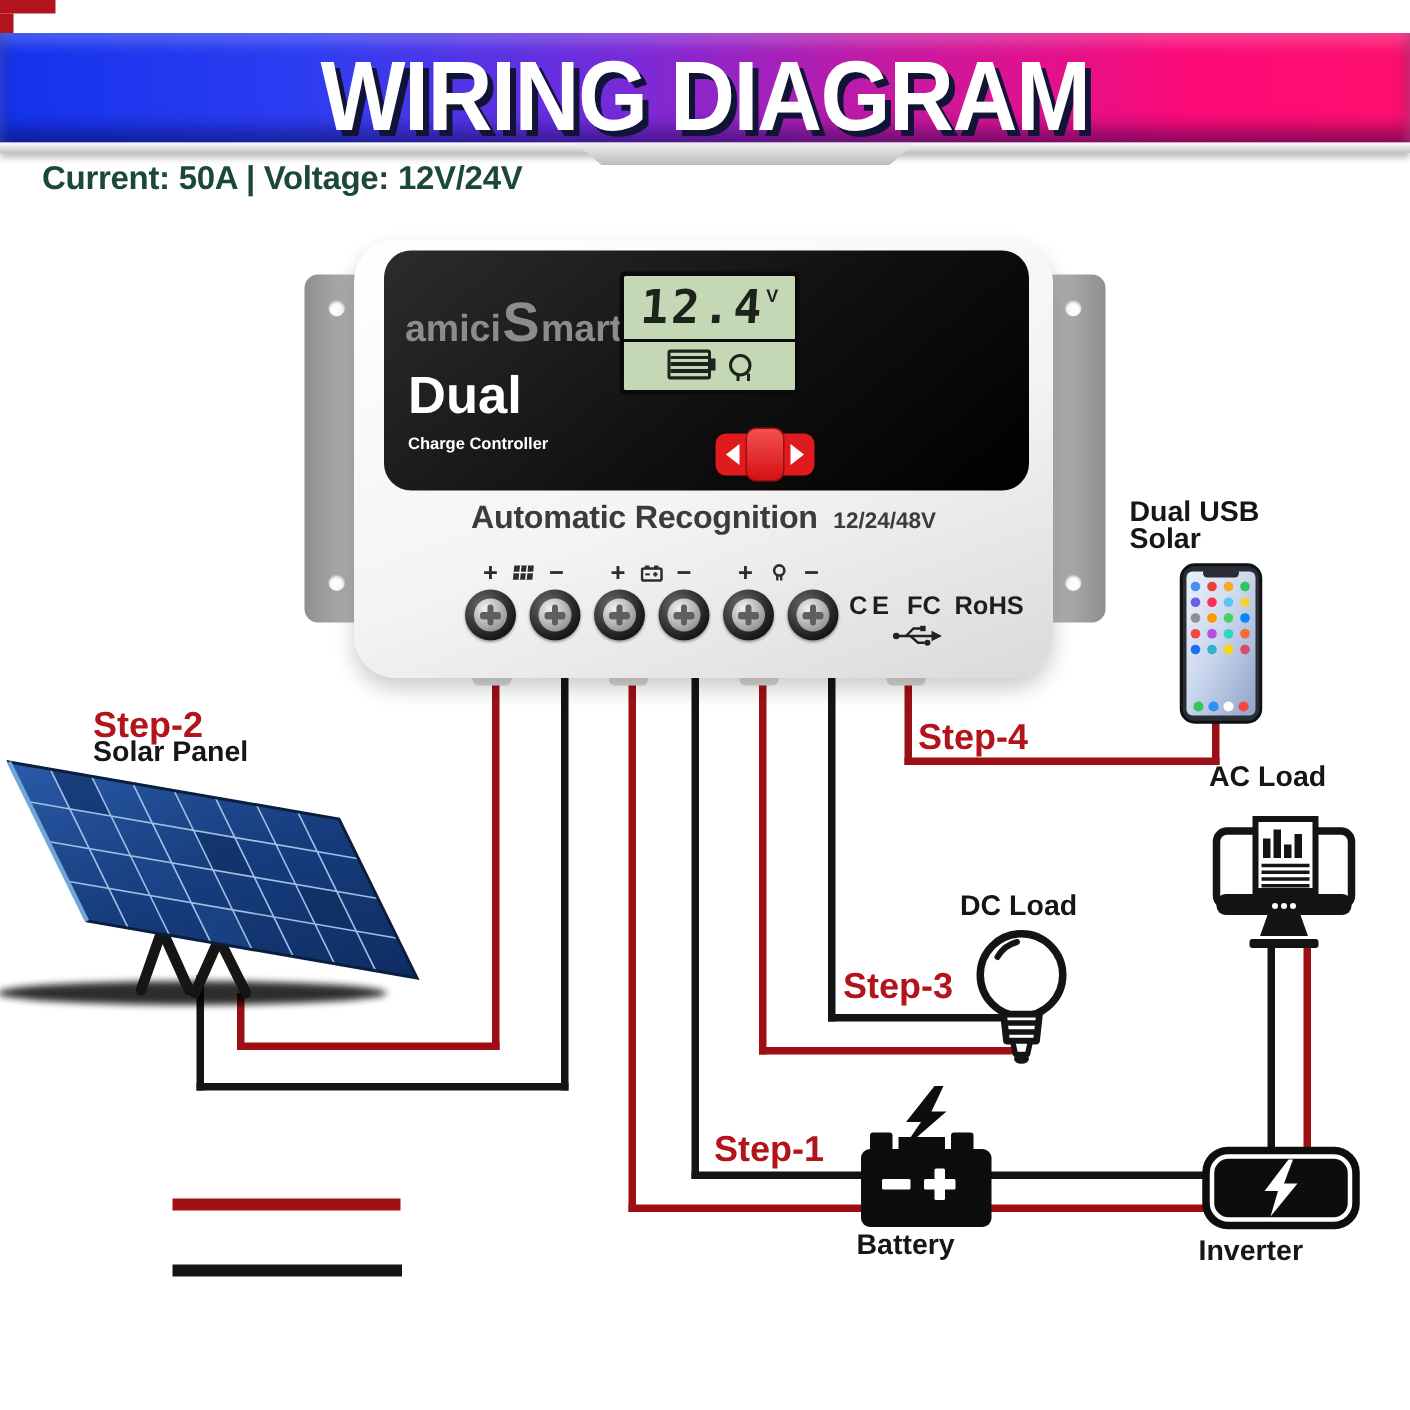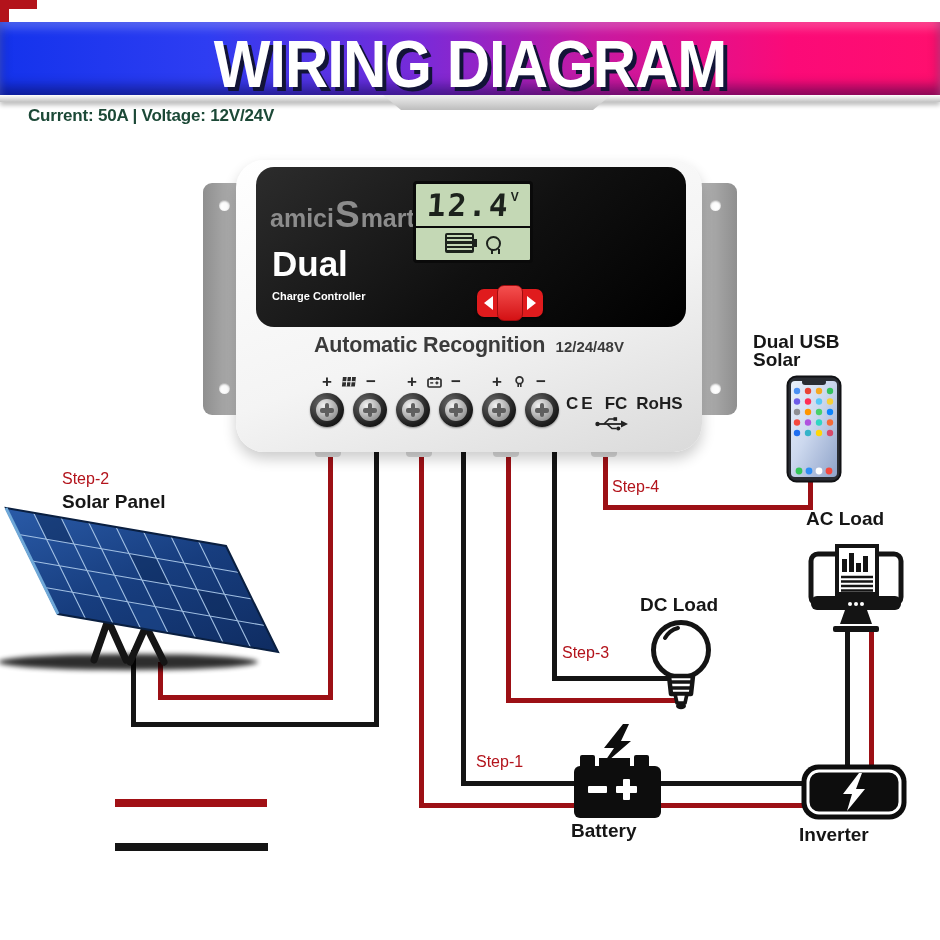--- a/index.html
+++ b/index.html
@@ -8,21 +8,21 @@
   .abs{position:absolute}
   
   .banner{left:0;top:22px;width:940px;height:73px;
     background:linear-gradient(90deg,#1433ec 0%,#2e3df2 22%,#7a2ad8 45%,#c619a2 63%,#fb0a78 84%,#ff0f6e 100%);
     box-shadow:inset 0 7px 9px rgba(255,255,255,.22), inset 0 -9px 12px rgba(5,5,60,.45);}
   .ledge{left:0;top:95px;width:940px;height:7px;background:linear-gradient(#ffffff,#c2c2c2);box-shadow:0 3px 5px rgba(0,0,0,.28)}
   .ledge-tab{left:383px;top:95px;width:228px;height:15px;background:linear-gradient(#efefef,#bdbdbd);
     clip-path:polygon(0 0,100% 0,calc(100% - 18px) 100%,18px 100%);filter:drop-shadow(0 3px 2px rgba(0,0,0,.25))}
   .banner-title{left:0;top:26px;width:940px;text-align:center;color:#fff;font-size:60px;font-weight:bold;
     letter-spacing:-1px;transform:scaleY(1.1);transform-origin:top;text-shadow:4px 4px 0 #121437}
-  .specs{left:28px;top:106px;font-size:17px;font-weight:bold;color:#1c4937;letter-spacing:-.2px}
+  .specs{left:28px;top:106px;font-size:22px;font-weight:bold;color:#1c4937;letter-spacing:-.2px}
   
   .ear{top:183px;width:40px;height:232px;background:linear-gradient(90deg,#8f8f8f,#b8b8b8)}
   .ear.left{left:203px;border-radius:9px 0 0 9px}
   .ear.right{left:697px;border-radius:0 9px 9px 0;background:linear-gradient(90deg,#b8b8b8,#8f8f8f)}
   .ear-hole{position:absolute;width:11px;height:11px;border-radius:50%;background:#fdfdfd;box-shadow:inset 0 1px 2px rgba(0,0,0,.35)}
   .ctrl-body{left:236px;top:160px;width:466px;height:292px;border-radius:28px;
     background:linear-gradient(160deg,#ffffff 0%,#f4f4f4 55%,#dadada 100%);box-shadow:0 7px 14px rgba(0,0,0,.20)}
   .ctrl-foot{top:448px;width:26px;height:9px;border-radius:0 0 4px 4px;background:#d8d8d8}
   .ctrl-panel{left:256px;top:167px;width:430px;height:160px;border-radius:18px;
     background:linear-gradient(140deg,#2c2c2c 0%,#101010 55%,#000 100%)}
@@ -62,21 +62,21 @@
   .certs{left:566px;top:394px;display:flex;gap:9px;align-items:baseline;color:#1e1e1e;font-weight:bold;font-size:17px}
   .certs .ce{letter-spacing:3px;font-weight:600}
   
   .wire{position:absolute;z-index:2}
   .wire.red{background:#9c1015}
   .wire.black{background:#141414}
   .comp{z-index:3}
   .ctrlz{z-index:4}
   
   .lbl{position:absolute;font-weight:bold;color:#161616;font-size:19px;z-index:5}
-  .steplbl{position:absolute;font-weight:normal;color:#b3131b;font-size:16px;z-index:5}
+  .steplbl{position:absolute;font-weight:bold;color:#b3131b;font-size:24px;z-index:5}
   .ctr{}
   
   .leg-line{position:absolute;height:8px}
   .plus-h{left:268px;top:799px;width:37px;height:9px;background:#b3131b}
   .plus-v{left:282px;top:785px;width:9px;height:37px;background:#b3131b}
   .minus-bar{left:276px;top:843px;width:24px;height:8px;background:#141414}
 </style>
 </head>
 <body>
 

